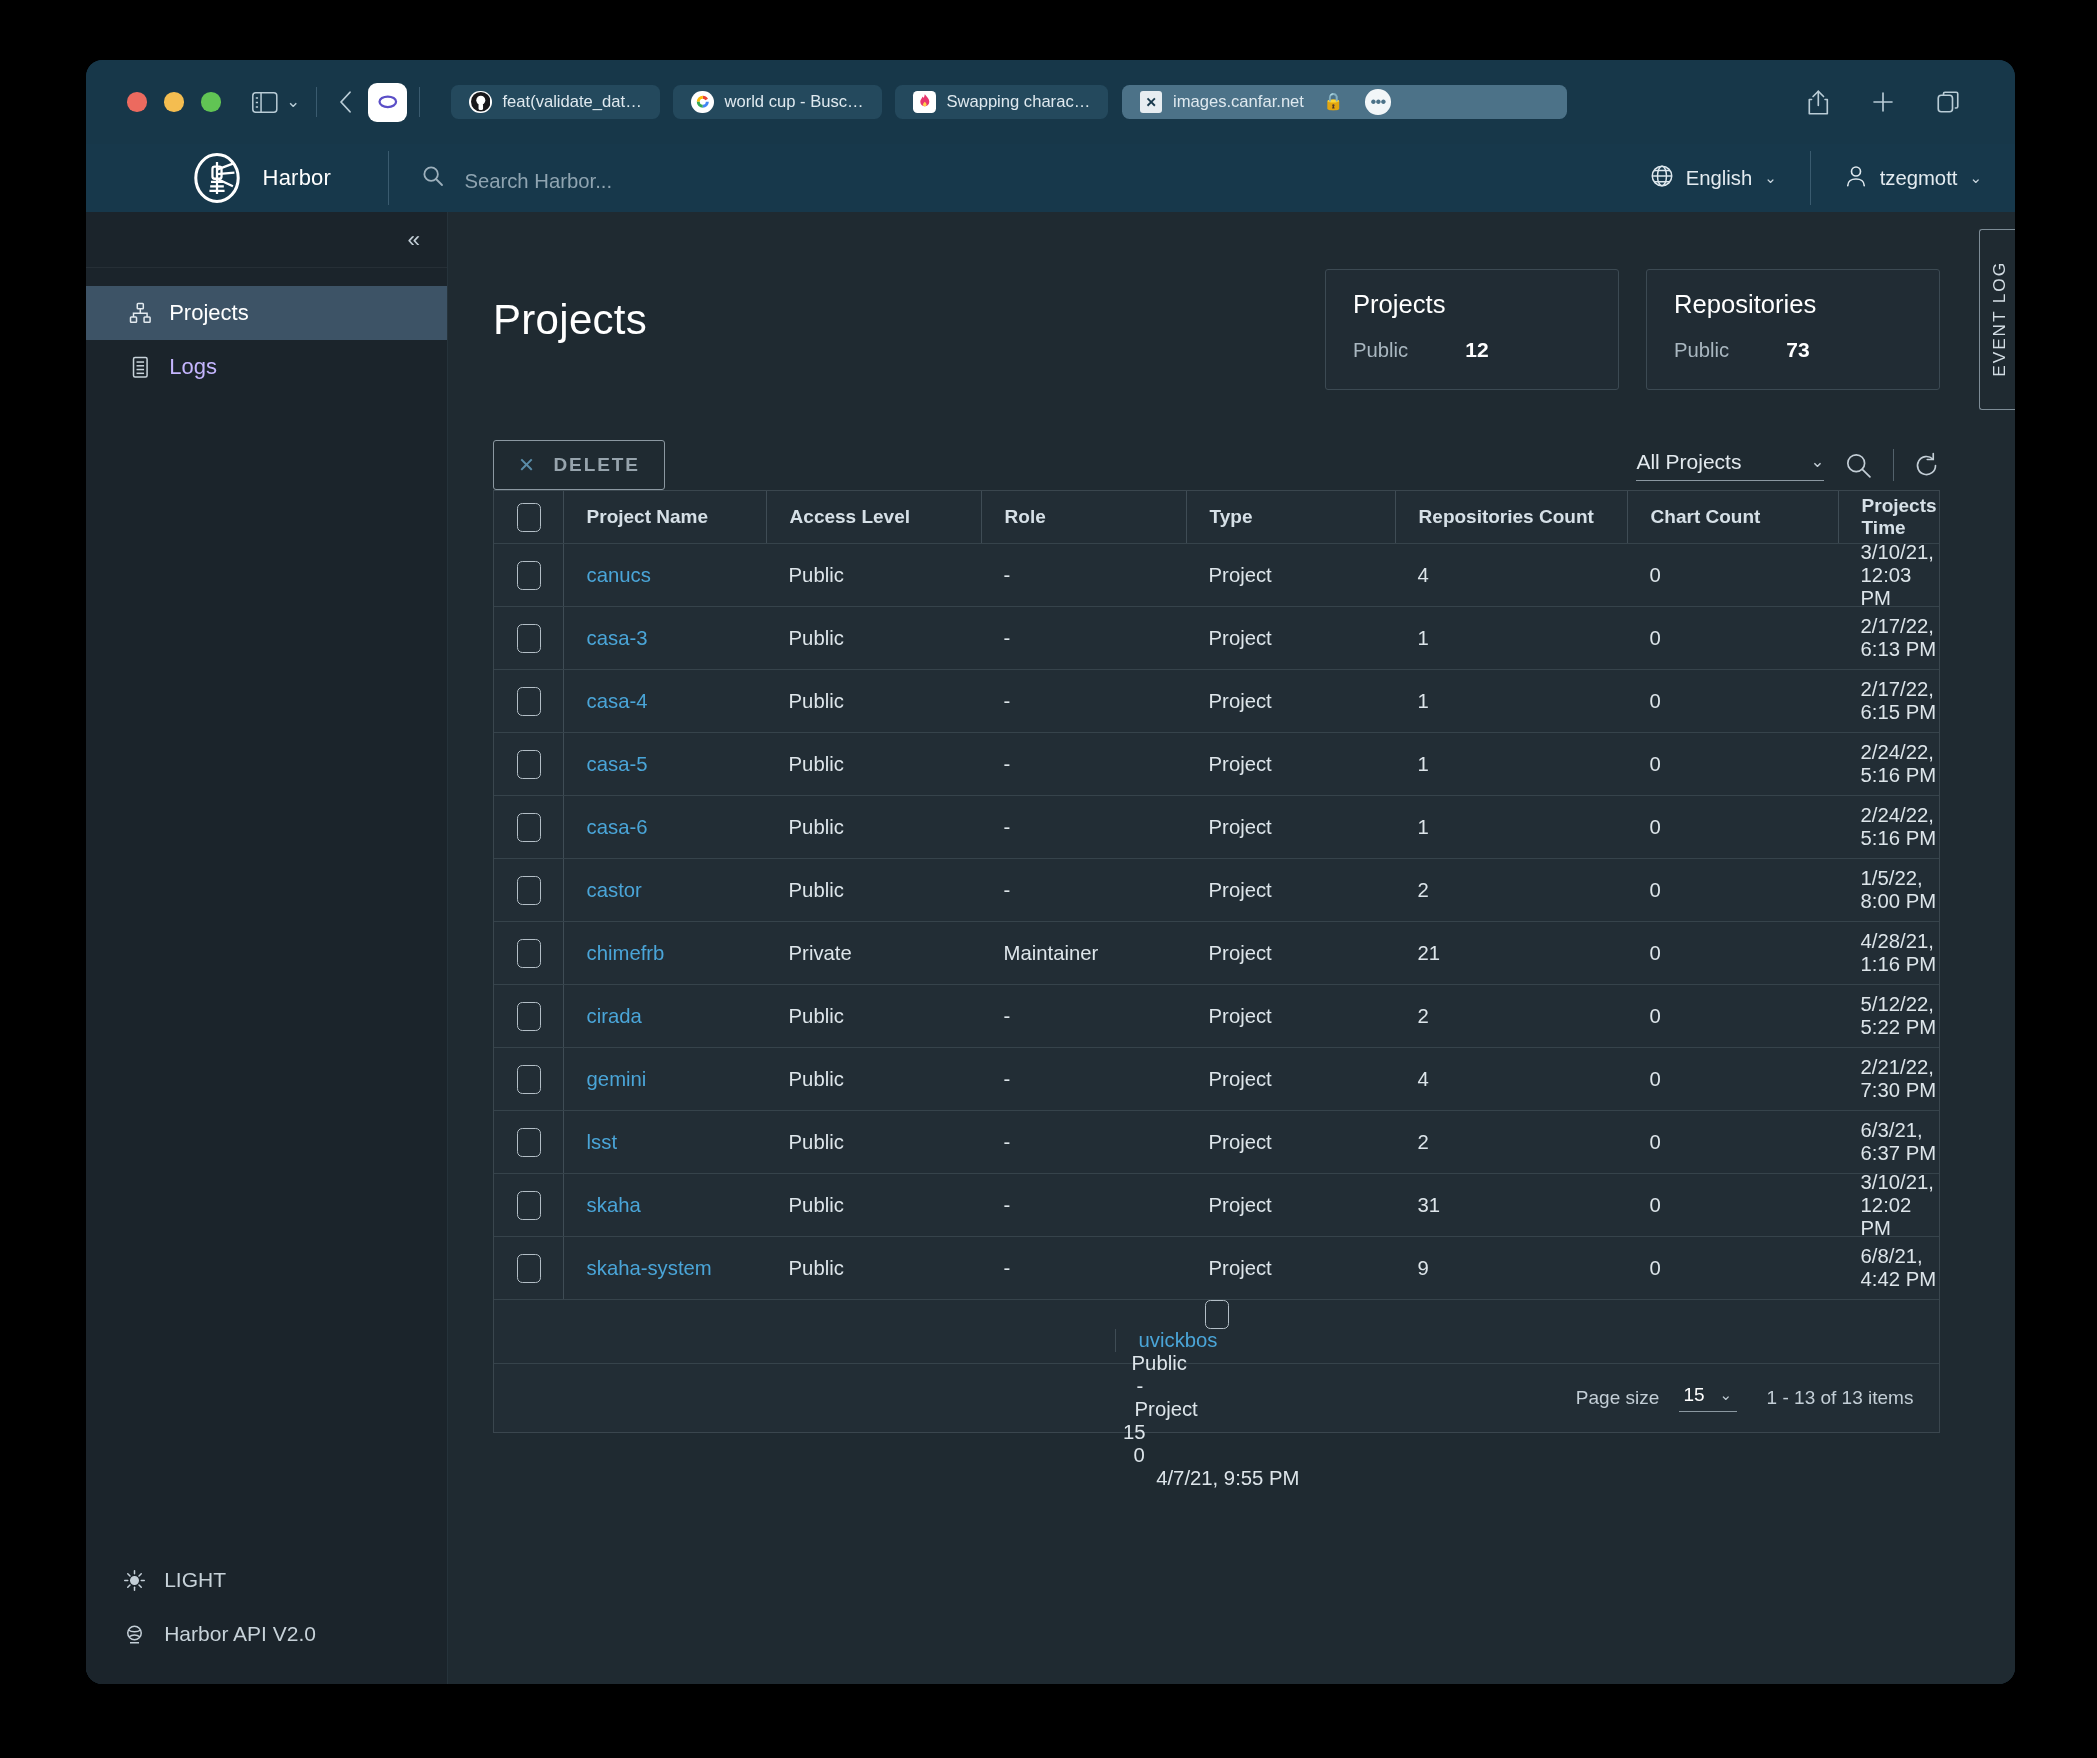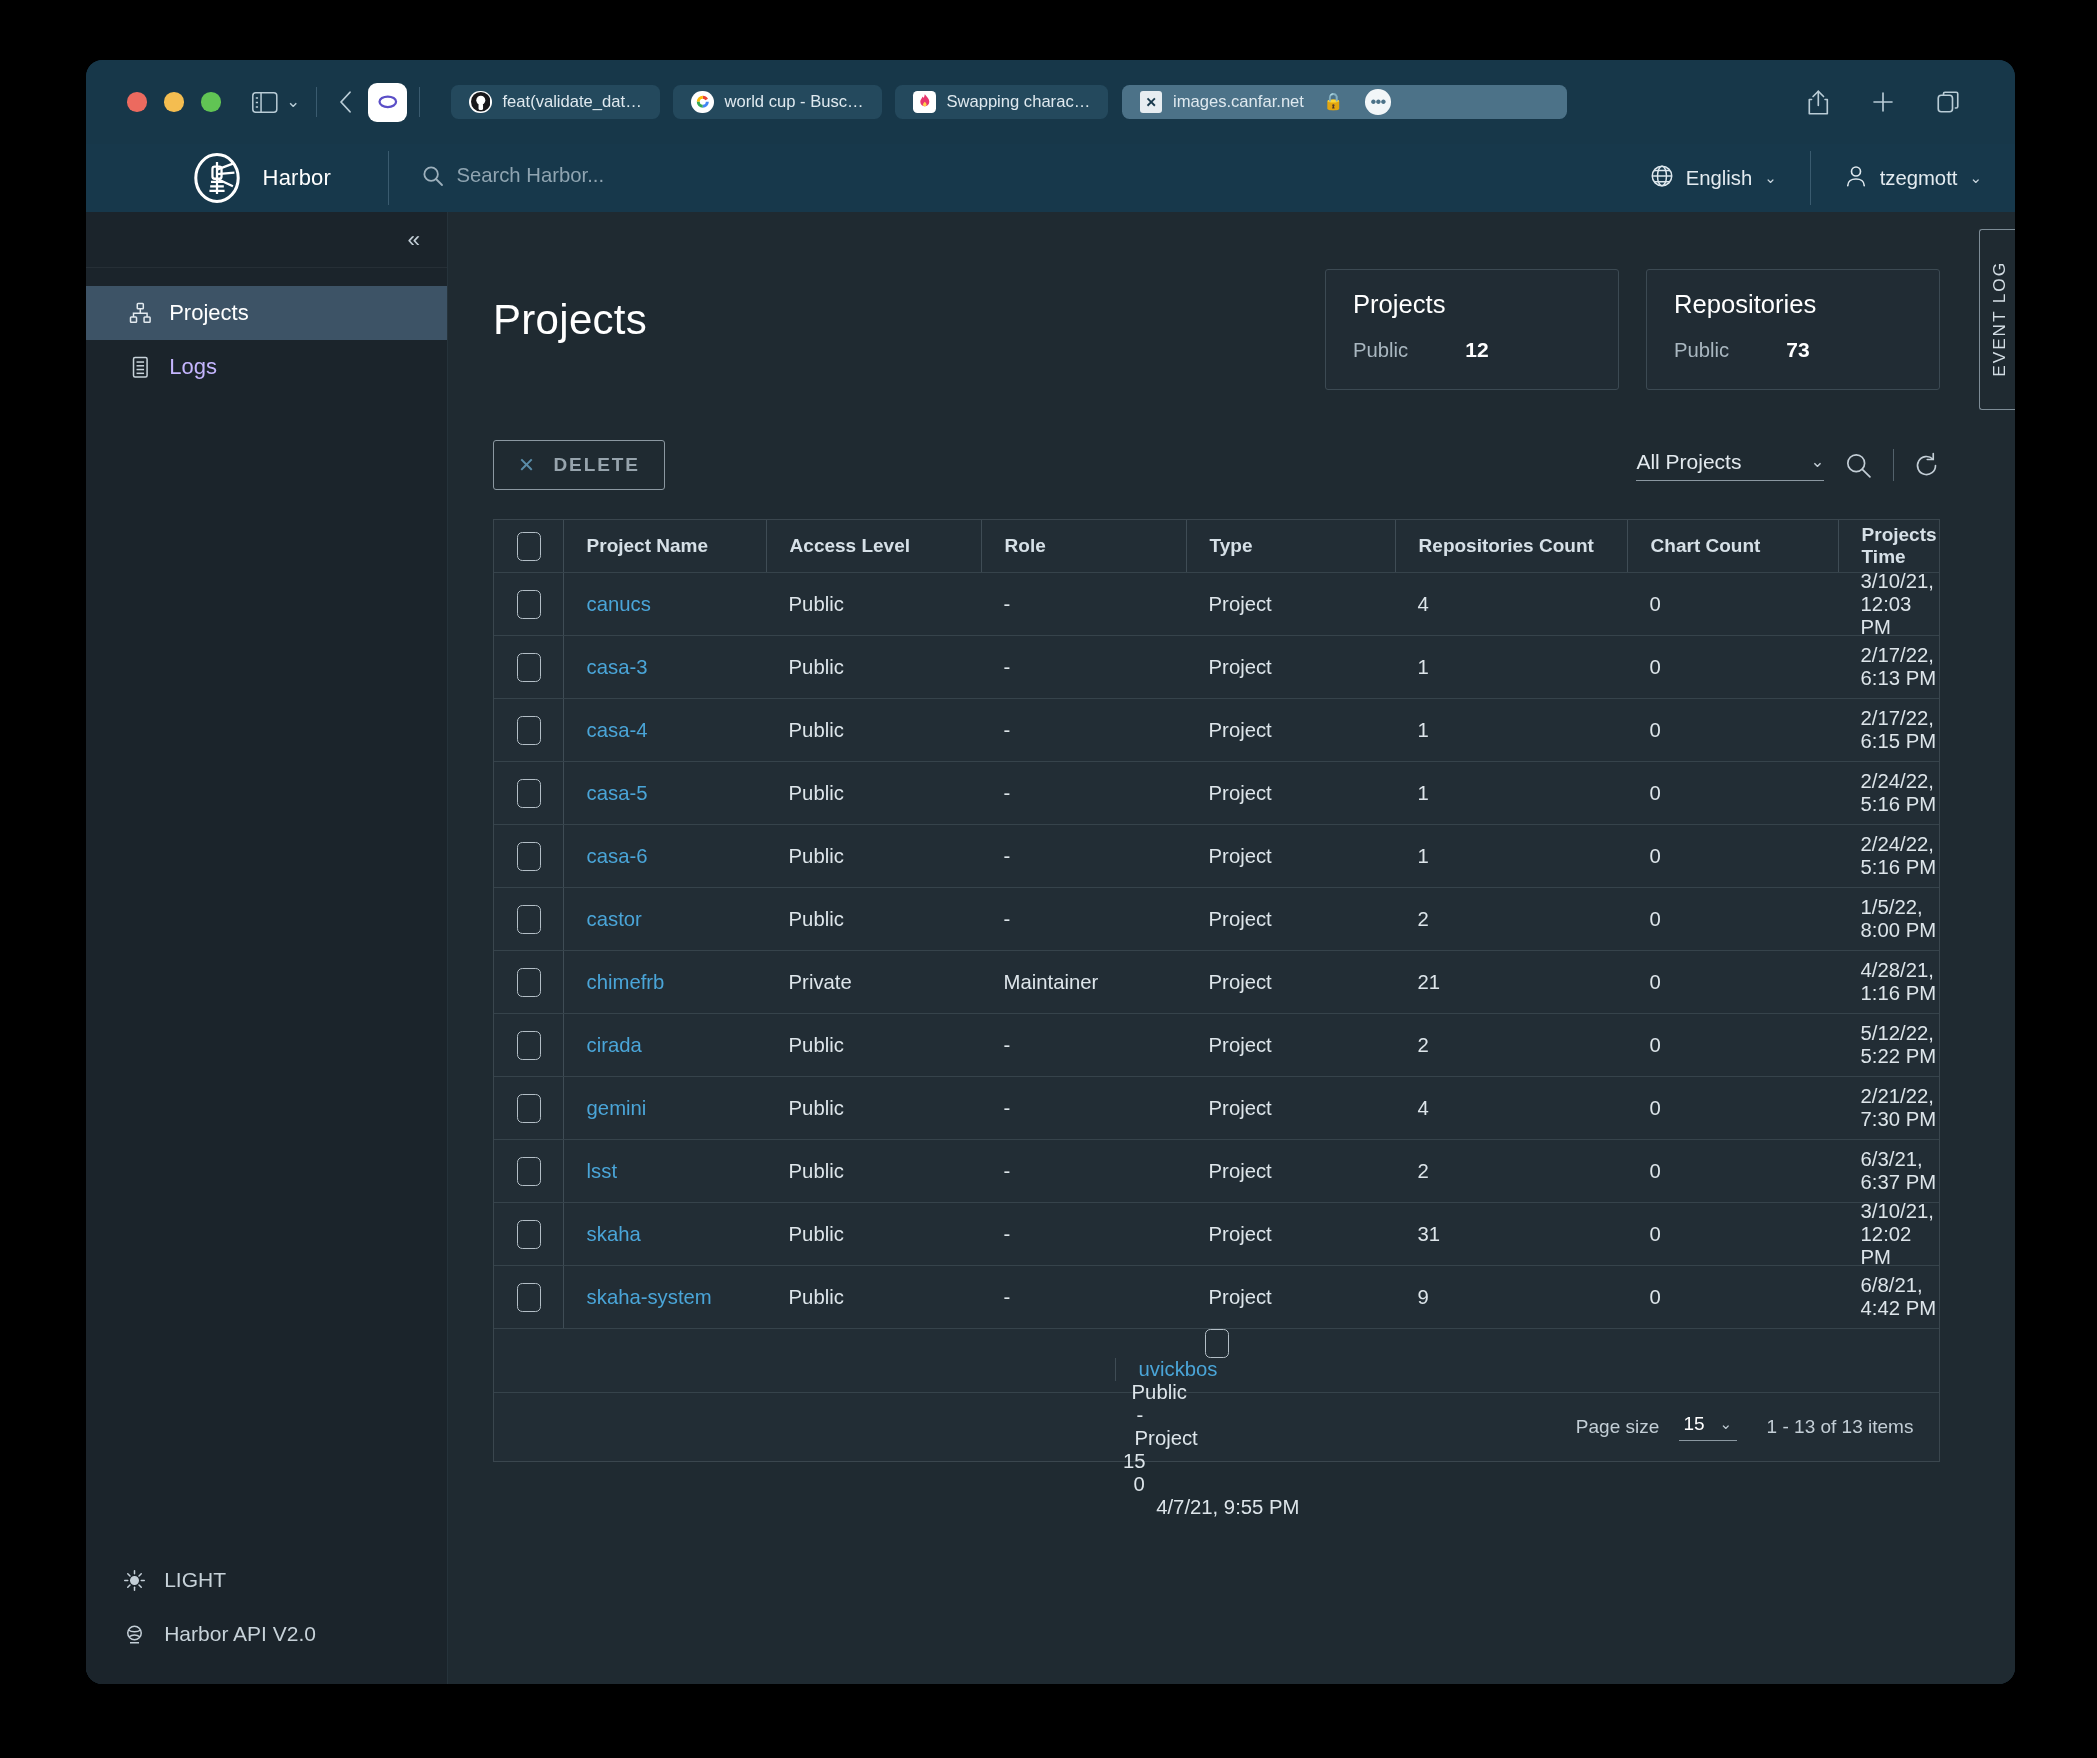--- a/index.html
+++ b/index.html
@@ -109,21 +109,21 @@
   }
   .brand { display: flex; align-items: center; gap: 21px; width: 279px; padding-left: 83px;}
   .brand-logo {
     width: 50px; height: 50px; flex: 0 0 auto;
   }
   .brand-name { color: #ffffff; font-size: 22px; letter-spacing: 0.2px; }
 
   .header-divider { width: 0.8px; height: 54px; background: #3a5b6f; }
 
   .search-box {
-    display: flex; align-items: flex-start; gap: 11px;
+    display: flex; align-items: flex-end; gap: 19px;
     margin-left: 33px;
     color: #93a9b6;
     font-size: 20.3px;
   }
   .search-box .ph { color: #8fa4b1; }
 
   .header-right { margin-left: auto; display: flex; align-items: center; height: 100%; }
   .hdr-item {
     display: flex; align-items: center; gap: 12px;
     color: #e3ebf0; font-size: 20.3px;
@@ -212,21 +212,20 @@
     border-bottom: 0.8px solid #8b98a1;
     padding-bottom: 6px;
     color: #e2e9ee; font-size: 21px;
   }
   .filter-select .caret { margin-left: auto; font-size: 16.6px; color: #c3ced6; }
   .tb-icon { color: #c3ced6; display: flex; align-items: center; justify-content: center; }
   .tb-divider { width: 0.8px; height: 32px; background: #53626c; }
 
   
   #projects-table {
-    margin-top: 29px;
     margin-right: 30px;
     border: 0.8px solid #3a464e;
     background: #222d35;
   }
   .trow { display: flex; align-items: center; border-bottom: 0.8px solid #36434b; }
   .trow:last-child { border-bottom: none; flex-direction: column; }
   .thead {
     height: 53px;
     color: #d6e0e7; font-size: 19px; font-weight: bold;
     background: #222d35;

